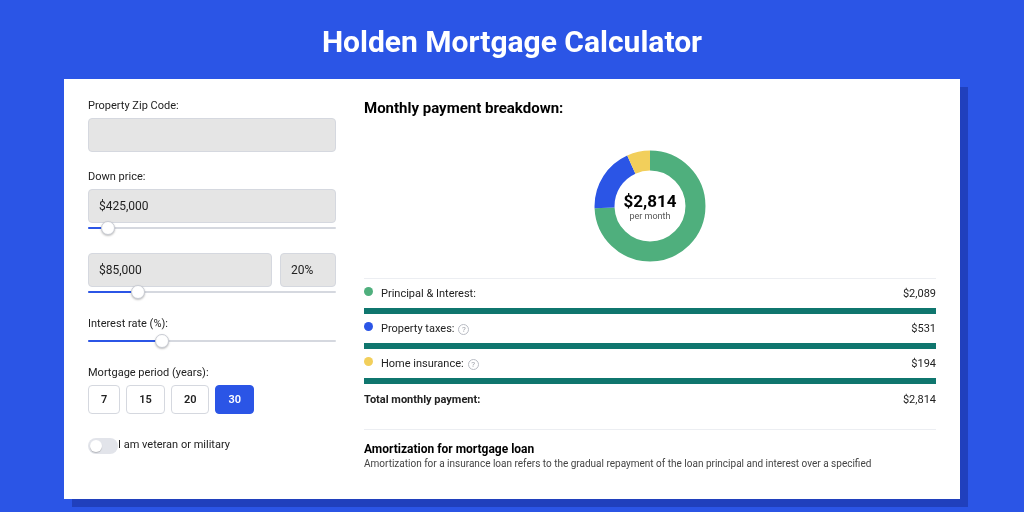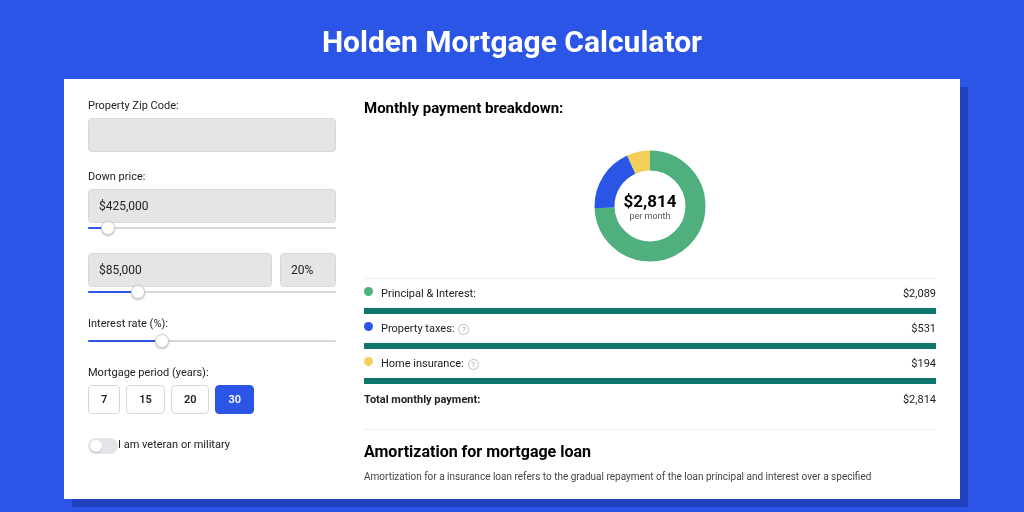--- a/index.html
+++ b/index.html
@@ -34,21 +34,21 @@
   .donut-sub{font-size:9px;color:#555}
   .legend{border-top:1px solid #eceef2}
   .legend-row{display:flex;padding:8px 0;border-bottom:6px solid #0f766e;font-size:11px}
   .dot{width:9px;height:9px;border-radius:50%;margin-right:8px;flex:0 0 9px}
   .legend-label{flex:1;color:#222}
   .legend-val{font-weight:400;color:#222}
   .info{display:inline-flex;width:11px;height:11px;border:1px solid #b9bcc4;border-radius:50%;font-size:8px;color:#9da0a8;align-items:center;justify-content:center;margin-left:4px;vertical-align:middle}
   .total-row{display:flex;padding:9px 0;font-size:11px;font-weight:700}
   .total-row .legend-label{flex:1}
   .amort{margin-top:14px;border-top:1px solid #eceef2;padding-top:12px}
-  .amort h3{font-size:16px;font-weight:700;margin-bottom:8px}
+  .amort h3{font-size:12px;font-weight:700;}
   .amort p{font-size:10px;color:#444;line-height:1.5}
 </style>
 </head>
 <body>
 
 <h1 class="page-title">Holden Mortgage Calculator</h1>
 
 <div class="card">
   <div class="left">
 

